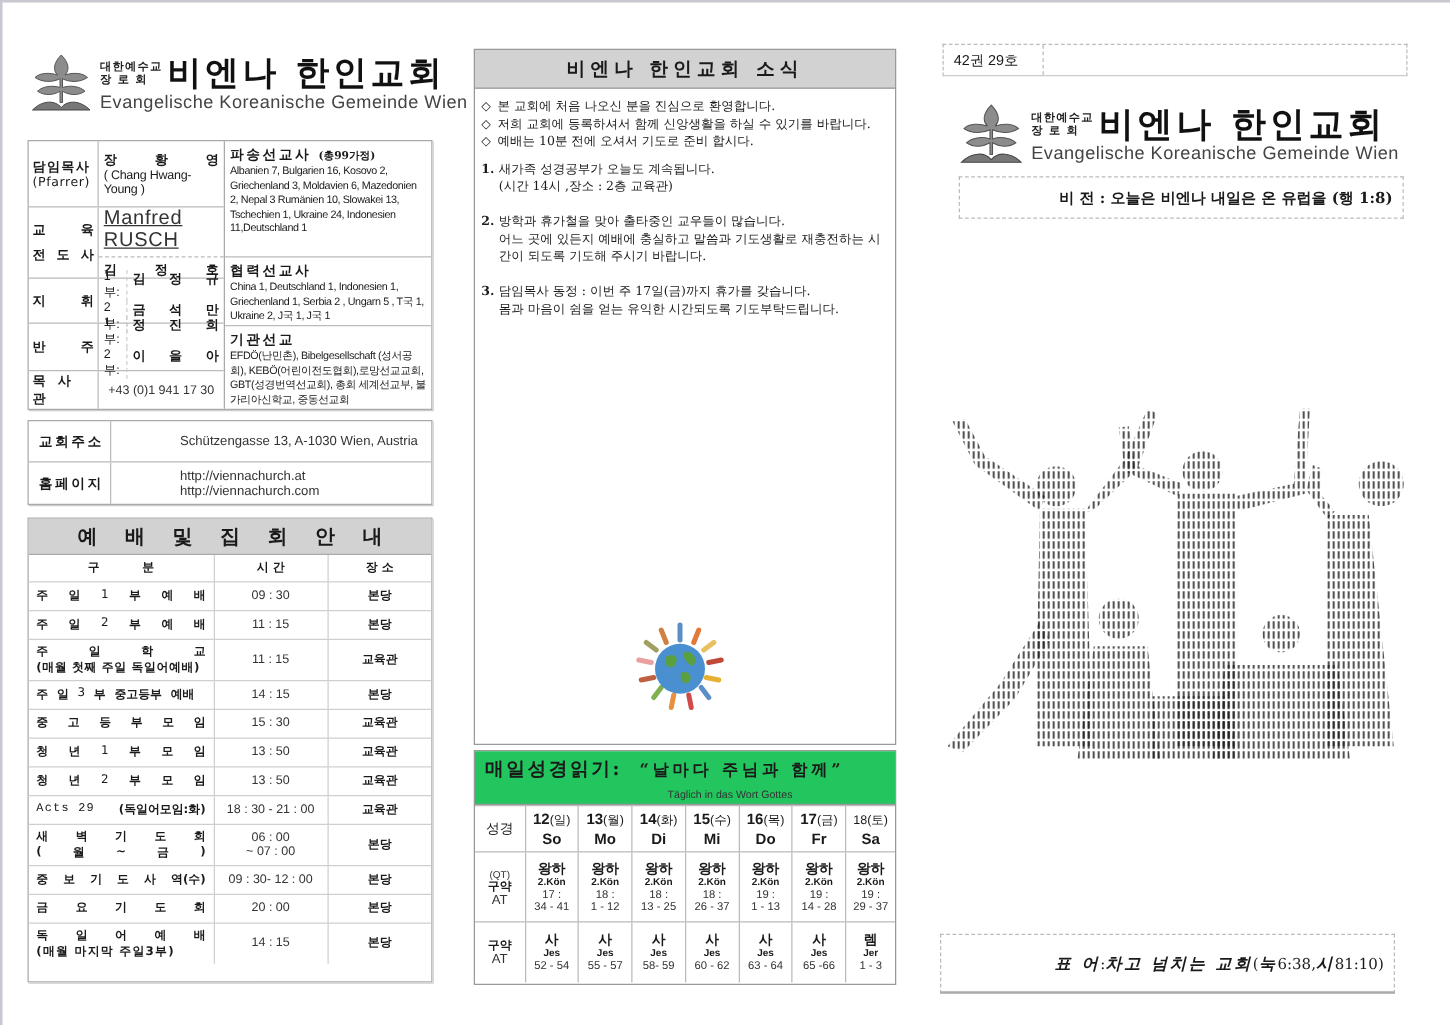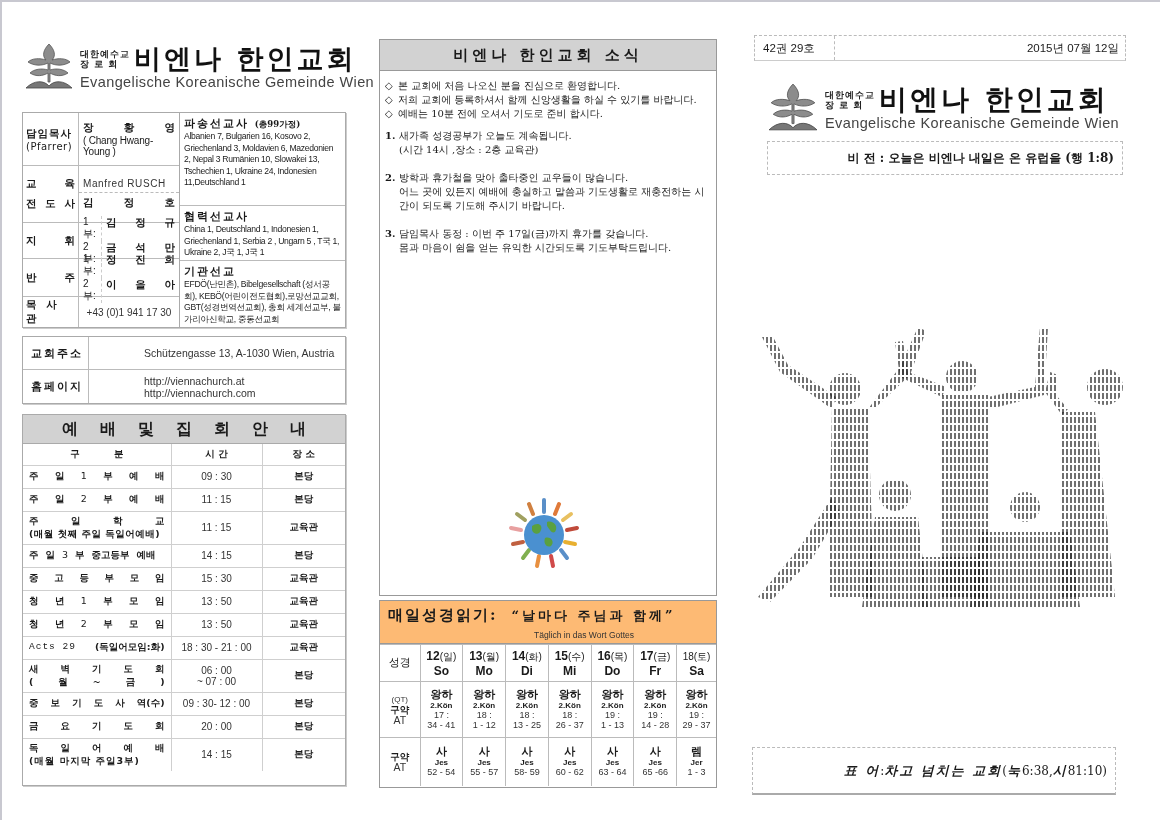--- a/index.html
+++ b/index.html
@@ -69,21 +69,21 @@
   .news .body .bl { display: flex; }
   .news .body .bl .ico { width: 13px; flex: 0 0 13px; font-family: "DejaVu Sans", sans-serif; }
   .news .body .items { margin-top: 8px; }
   .news .body .item { margin-bottom: 14px; }
   .news .body .item .num { display: inline-block; width: 14px; font-weight: bold; }
   .news .body .item .ind { padding-left: 14px; }
   .globe { left: 497px; top: 490px; width: 90px; height: 80px; }
 
   
   .read { left: 377px; top: 598px; width: 338px; height: 188px; border: 1px solid #999; }
-  .read .title { height: 43px; background: #fdba74; border-bottom: 1px solid #999; padding: 4px 8px; position: relative; }
+  .read .title { height: 43px; background: #22c55e; border-bottom: 1px solid #999; padding: 4px 8px; position: relative; }
   .read .title .main { font-weight: bold; font-size: 15px; letter-spacing: 2px; font-family: "DejaVu Serif", serif; }
   .read .title .quote { margin-left: 14px; letter-spacing: 3px; font-size: 13px; }
   .read .title .de { position: absolute; right: 82px; bottom: 3px; font-family: "Liberation Sans", sans-serif; font-size: 8.5px; color: #333; }
   .read table { width: 100%; border-collapse: collapse; }
   .read td { border: 1px solid #bbb; text-align: center; vertical-align: middle; font-size: 9px; line-height: 10px; }
   .read tr td:first-child { border-left: none; width: 40px; }
   .read tr td:last-child { border-right: none; }
   .read tr:last-child td { border-bottom: none; }
   .read .day { font-family: "Liberation Sans", sans-serif; font-size: 12px; font-weight: bold; line-height: 14px; }
   .read .day small { font-weight: normal; font-size: 10px; }
@@ -149,21 +149,21 @@
             <span>교</span>
             <span>육</span>
           </div>
         <div class="spread" style="margin-top:6px;">
             <span>전</span>
             <span>도</span>
             <span>사</span>
           </div>
       </div>
       <div class="val">
-        <div style="font-family:'Liberation Sans',sans-serif; font-size:10px; letter-spacing:0.6px; color:#333;">Manfred RUSCH</div>
+        <div style="font-family:'Liberation Sans',sans-serif; font-size:16px; letter-spacing:0.6px; color:#333;text-decoration:underline;">Manfred RUSCH</div>
         <div class="dash-sep"></div>
         <div class="spread">
           <span>김</span>
           <span>정</span>
           <span>호</span>
         </div>
       </div>
     </div>
     <div class="row" style="height:36px;">
       <div class="lbl">
@@ -615,21 +615,20 @@
             <div class="bk-de">Jer</div>
             <div class="ref">1 - 3</div>
           </td>
     </tr>
   </tbody>
     </table>
 </div>
 
 <div class="abs issue">
   <div class="no">42권 29호</div>
-  <div class="date">2015년 07월 12일</div>
 </div>
 
 <div class="abs logo" style="left:765px; top:80px;">
   <svg width="52" height="52" viewBox="0 0 50 50">
     <path d="M25 2 C19 8 18 14 22 18 C16 16 8 16 4 20 C10 24 18 24 24 21 L24 28 C18 26 10 27 6 31 C12 35 19 34 24 31 L24 40 L26 40 L26 31 C31 34 38 35 44 31 C40 27 32 26 26 28 L26 21 C32 24 40 24 46 20 C42 16 34 16 28 18 C32 14 31 8 25 2 Z" fill="#8c8c8c" stroke="#555" stroke-width="0.8"></path>
     <path d="M2 46 C10 38 20 38 25 44 C30 38 40 38 48 46 Z" fill="#777" stroke="#444" stroke-width="0.8"></path>
   </svg>
   <div class="logo-text">
     <div class="row1">
       <div class="small-lines">

